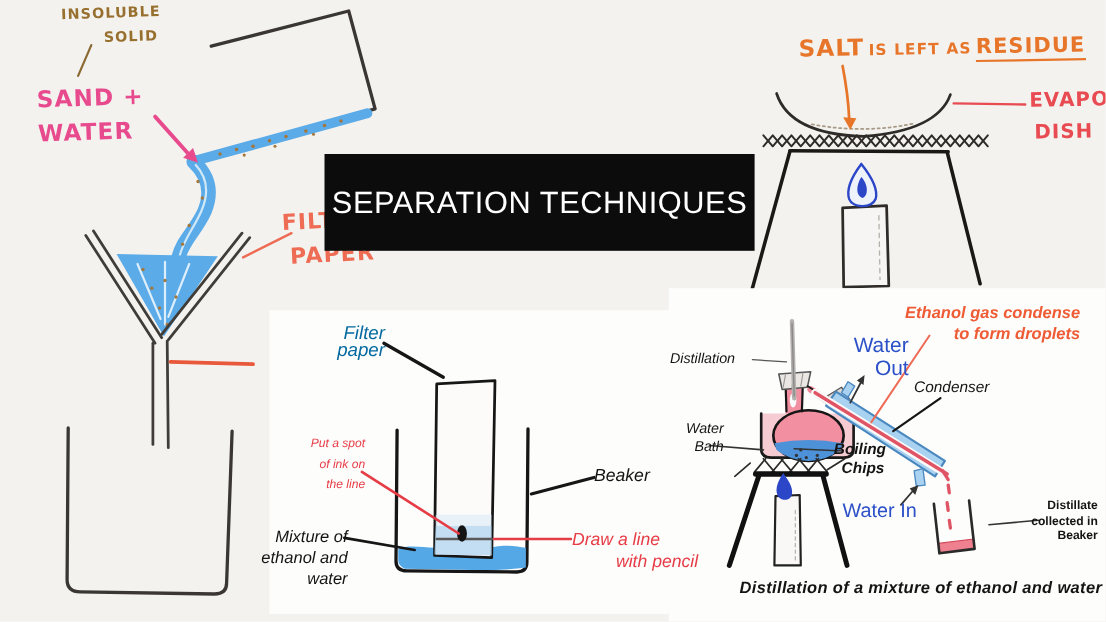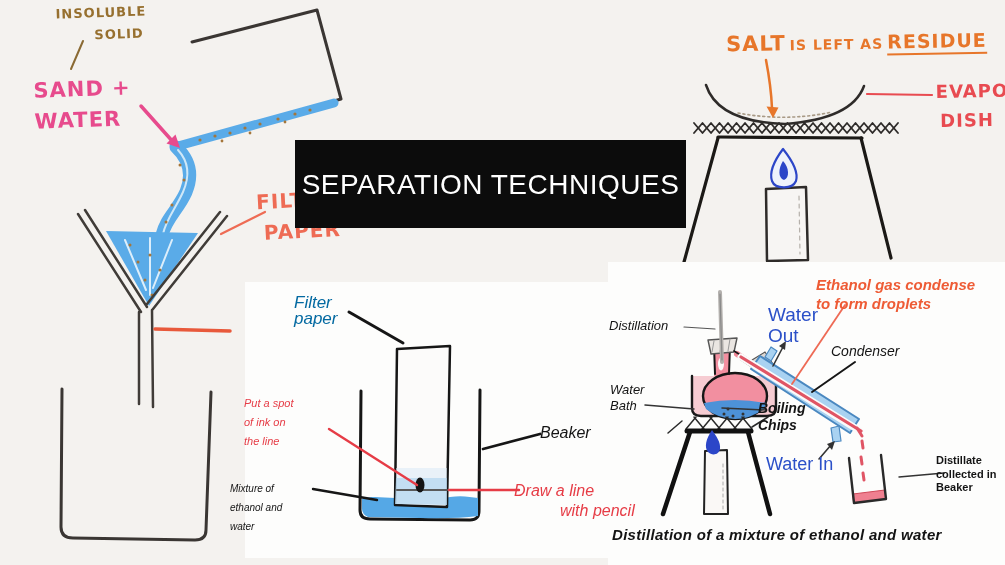--- a/index.html
+++ b/index.html
@@ -24,25 +24,25 @@
   #lbl-sandwater{left:34px;top:74px;font-size:21px;line-height:31px;transform:rotate(-2deg);}
   #lbl-filt{left:257px;top:185px;font-size:20px;line-height:31px;transform:rotate(-3deg);}
   #lbl-filt .l2{padding-left:6px;display:block;}
   #lbl-salt{left:726px;top:30px;transform:rotate(-1deg);}
   #lbl-salt .w1{font-size:21px;}
   #lbl-salt .w2{font-size:14px;padding:0 4px;}
   #lbl-salt .w3{font-size:19px;border-bottom:2.5px solid currentColor;padding-bottom:1px;}
   #lbl-evapdish{left:936px;top:76px;font-size:18px;line-height:29px;transform:rotate(-1deg);}
   #lbl-evapdish .l2{padding-left:4px;display:block;}
   
-  .ctr{text-align:left;}
+  .ctr{text-align:right;}
   #lbl-chrofilter{left:294px;top:295px;width:56px;font-size:17px;line-height:16px;color:#0369a1;font-weight:500;}
   #lbl-inknote{left:244px;top:394px;width:88px;font-size:11px;line-height:19px;font-weight:500;}
   #lbl-beaker{left:540px;top:424px;font-size:16px;color:#141414;font-weight:500;}
-  #lbl-mixture{left:230px;top:479px;width:86px;font-size:10px;line-height:19px;color:#141414;font-weight:500;}
+  #lbl-mixture{left:230px;top:479px;width:86px;font-size:15px;line-height:19px;color:#141414;font-weight:500;}
   #lbl-drawline{left:514px;top:481px;width:86px;font-size:16px;line-height:20px;font-weight:500;}
   #lbl-ethanolnote{left:816px;top:275px;width:166px;font-size:15px;line-height:19px;font-weight:600;}
   #lbl-waterout{left:768px;top:304px;width:58px;font-size:19px;line-height:21px;font-weight:500;font-style:normal;}
   #lbl-thermo{left:609px;top:318px;font-size:13px;color:#141414;font-weight:500;}
   #lbl-condenser{left:831px;top:343px;font-size:14px;color:#141414;font-weight:500;}
   #lbl-waterbath{left:610px;top:382px;width:48px;font-size:13px;line-height:16px;color:#141414;font-weight:500;}
   #lbl-boiling{left:758px;top:400px;width:46px;font-size:14px;line-height:17px;color:#141414;font-weight:600;}
   #lbl-waterin{left:766px;top:454px;font-size:18px;font-weight:500;font-style:normal;}
   #lbl-distillate{left:936px;top:454px;width:62px;font-size:11px;line-height:13.5px;color:#141414;font-weight:600;}
   #lbl-caption{left:612px;top:526px;width:390px;font-size:15px;color:#141414;font-weight:600;letter-spacing:.3px;}

